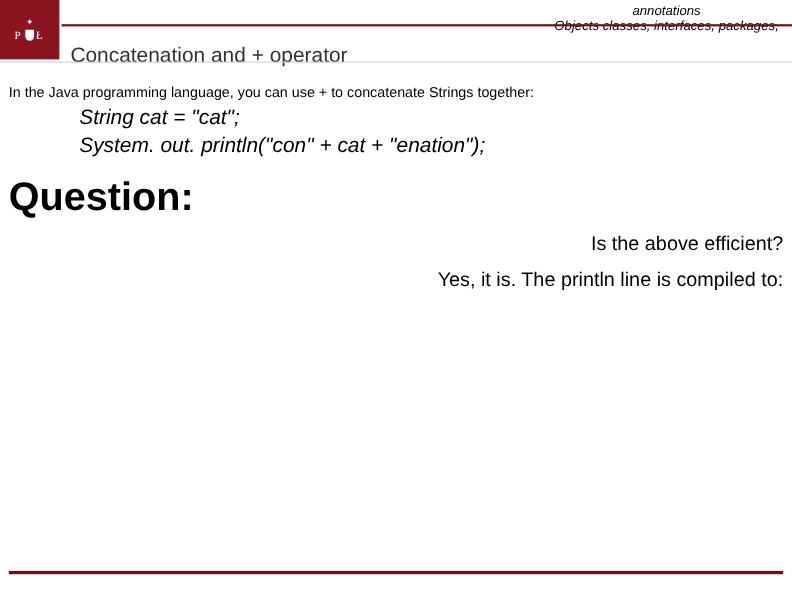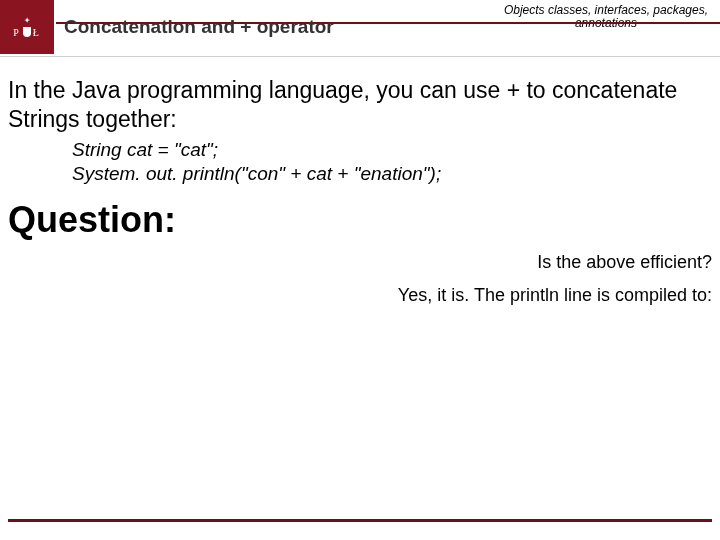--- a/index.html
+++ b/index.html
@@ -16,28 +16,28 @@
   .logo-shield { width: 8px; height: 10px; background: #fff; display: inline-block; border-radius: 0 0 4px 4px; }
   .header-category {
     position: absolute; right: 12px; top: 4px; font-style: italic;
     font-size: 12px; color: #000; text-align: center; line-height: 1.1;
   }
   .header-rule {
     position: absolute; left: 56px; right: 0; top: 22px; height: 0;
     border-top: 2px solid #6d0f19;
   }
   .header-title {
-    position: absolute; left: 64px; top: 16px; font-size: 19px; color: #333; font-weight: bold;
+    position: absolute; left: 64px; top: 40px; font-size: 19px; color: #333;
   }
   .header-bottom-line {
     position: absolute; left: 0; right: 0; top: 56px; height: 0;
     border-top: 1px solid #d0d0d0;
   }
   .body { padding: 18px 8px 0 8px; }
-  .intro { font-size: 23px; line-height: 1.25; margin-bottom: 4px; }
+  .intro { font-size: 13px; line-height: 1.25; margin-bottom: 4px; }
   .code { font-size: 19px; font-style: italic; line-height: 1.3; padding-left: 64px; margin-bottom: 12px; }
   .h1 { font-size: 36px; font-weight: bold; margin: 8px 0 10px 0; }
   .para { font-size: 18px; line-height: 1.3; margin-bottom: 10px; text-align: right; }
   .mono-ital { font-size: 19px; font-style: italic; line-height: 1.3; margin-bottom: 10px; }
   .footer-rule {
     position: absolute; left: 8px; right: 8px; bottom: 18px;
     border-top: 3px solid #6d0f19;
   }
 </style>
 </head>
@@ -48,22 +48,22 @@
   <div class="header">
     <div class="logo-block">
       <span class="logo-top">✦</span>
       <span class="logo-letters">
         <span>P</span>
         <span class="logo-shield"></span>
         <span>Ł</span>
       </span>
     </div>
     <div class="header-category">
+      <div>annotations</div>
       <div>Objects classes, interfaces, packages,</div>
-      <div>annotations</div>
     </div>
     <div class="header-rule"></div>
     <div class="header-title">Concatenation and + operator</div>
     <div class="header-bottom-line"></div>
   </div>
 
   <div class="body">
     <p class="intro">In the Java programming language, you can use + to concatenate Strings together:</p>
     <div class="code">
       <div>String cat = "cat";</div>

